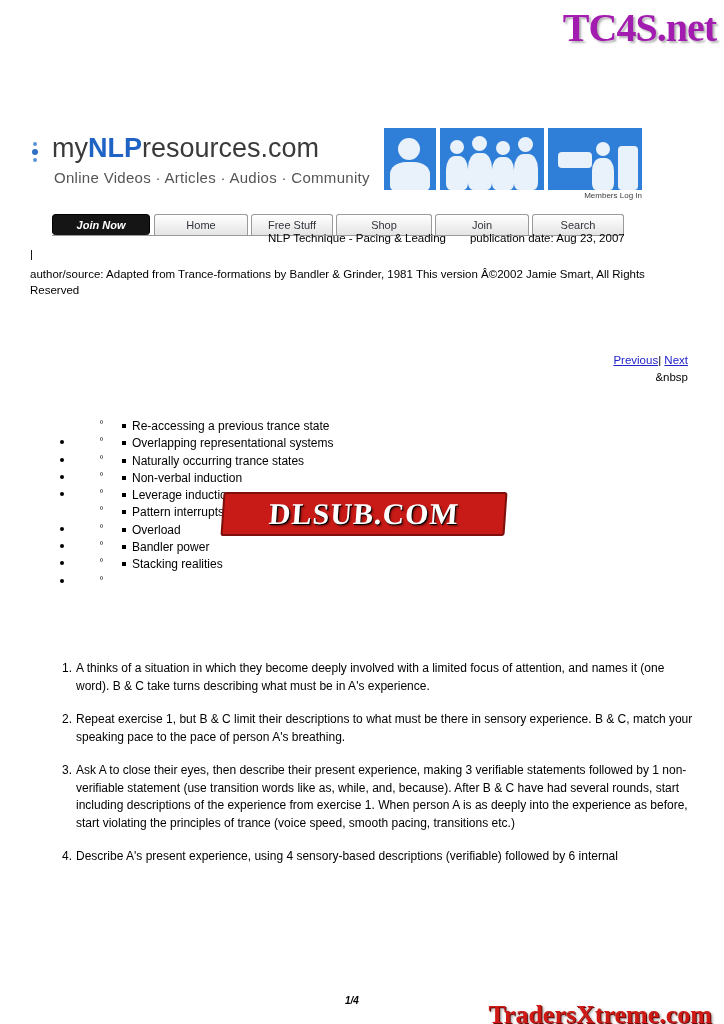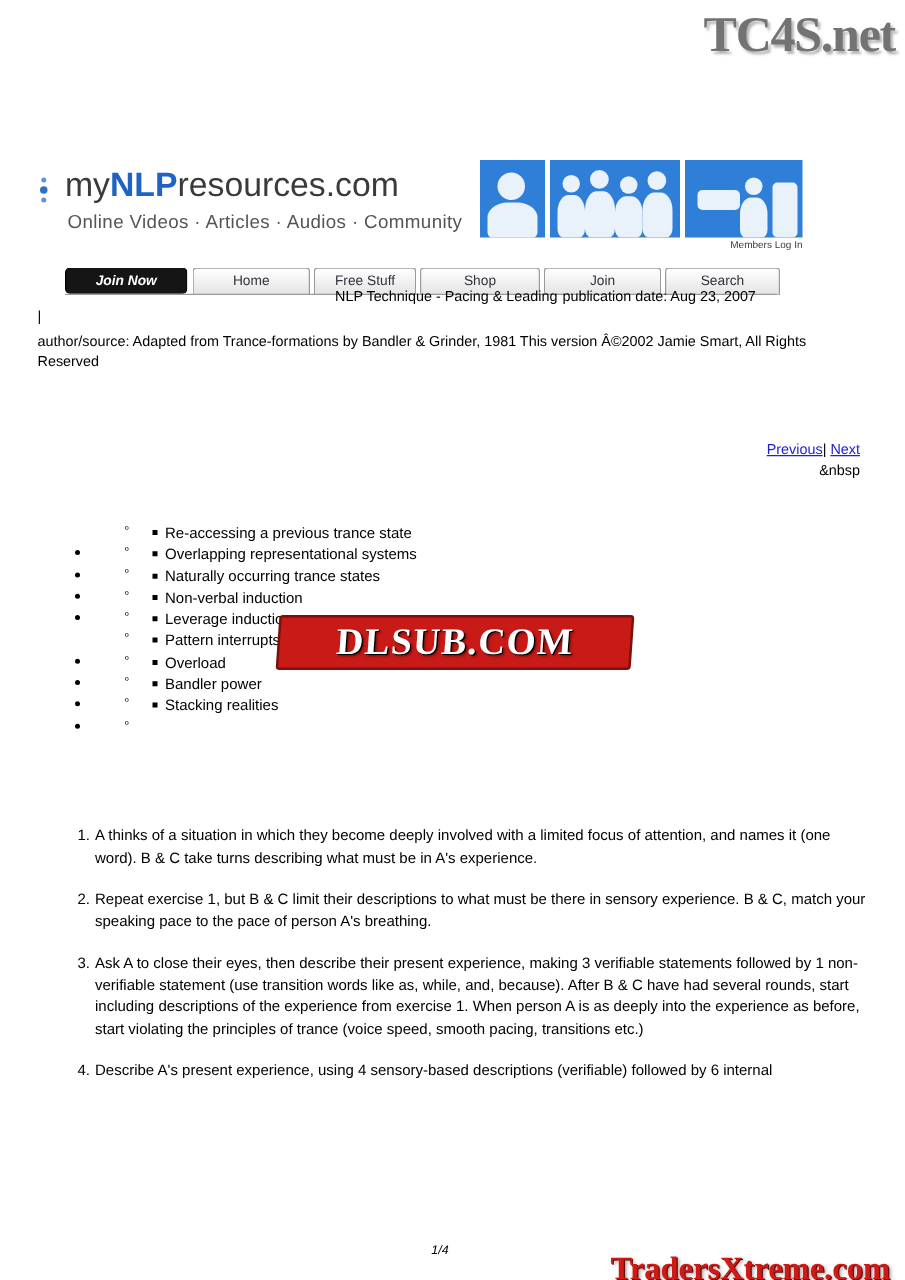--- a/index.html
+++ b/index.html
@@ -17,21 +17,21 @@
   }
 
   
   .tc4s-watermark {
     position: absolute;
     top: 4px;
     right: 8px;
     font-family: "Liberation Serif", serif;
     font-weight: bold;
     font-size: 40px;
-    color: #737373;
+    color: #a21caf;
     letter-spacing: -1px;
     text-shadow: 2px 2px 2px rgba(120,120,120,0.55);
   }
 
   
   .banner {
     position: absolute;
     left: 30px;
     top: 128px;
     width: 612px;
@@ -174,21 +174,21 @@
     left: 30px;
     top: 232px;
     width: 664px;
     font-size: 11.5px;
   }
   .art-title {
     font-weight: normal;
     margin-left: 238px;
   }
   .art-pubdate {
-    margin-left: 4px;
+    margin-left: 24px;
   }
   .pipe-line {
     position: absolute;
     left: 30px;
     top: 248px;
     font-size: 11.5px;
     color: #000;
   }
   .author-line {
     position: absolute;
@@ -306,20 +306,21 @@
     text-align: right;
   }
 
   
   .page-num {
     position: absolute;
     left: 345px;
     top: 995px;
     font-size: 10px;
     font-style: italic;
+    font-weight: bold;
   }
   .tx-watermark {
     position: absolute;
     right: 12px;
     top: 985px;
     font-family: "Liberation Serif", serif;
     font-weight: bold;
     font-size: 26px;
     color: #d01a16;
     text-shadow: 1px 1px 0 #6a0a08, 2px 2px 3px rgba(0,0,0,0.4);

